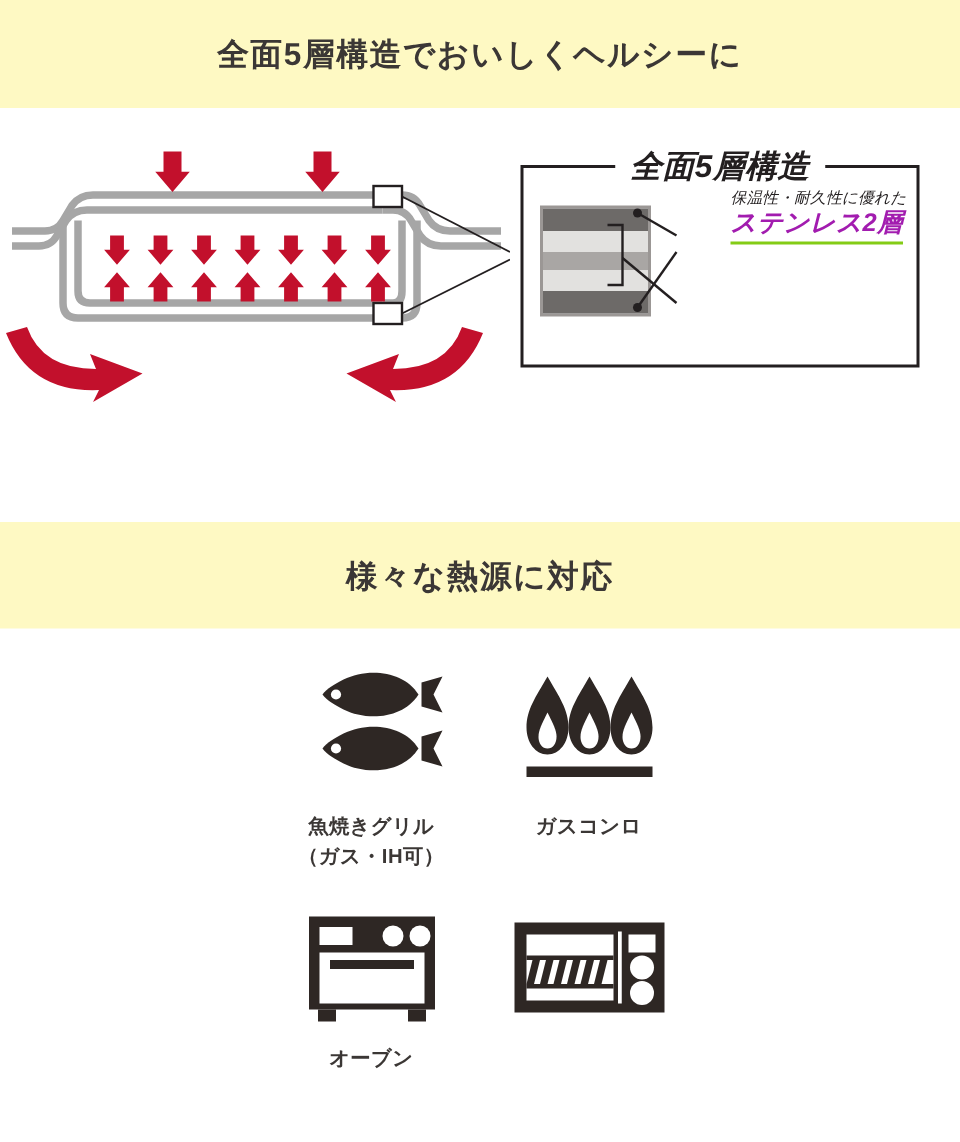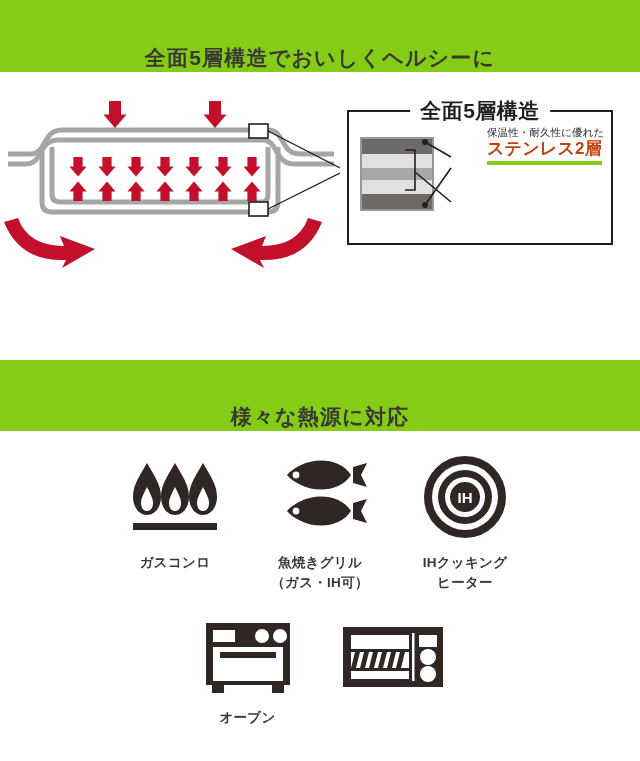--- a/index.html
+++ b/index.html
@@ -12,33 +12,33 @@
     background: #ffffff;
     font-family: "Liberation Sans", "DejaVu Sans", sans-serif;
     color: #3a3634;
     overflow: hidden;
     position: relative;
   }
 
   
   .band {
     width: 640px;
-    background: #84cc16;
+    background: #fef9c3;
     display: flex;
-    align-items: flex-end;
+    align-items: center;
     justify-content: center;
   }
   .band-title {
     font-size: 21px;
     font-weight: bold;
     letter-spacing: 1.2px;
     color: #3b3735;
   }
   #band-structure { height: 72px; }
-  #band-heat { height: 71px; margin-top: 16px; }
+  #band-heat { height: 71px; margin-top: 4px; }
 
   
   .structure-section {
     position: relative;
     width: 640px;
     height: 272px;
   }
 
   
   .pot-area {
@@ -51,20 +51,21 @@
   .pot-svg { display: block; }
 
   
   .callout {
     position: absolute;
     left: 347px;
     top: 25px;
     width: 266px;
     height: 148px;
     box-sizing: border-box;
+    font-style: italic;
   }
   .callout-border {
     position: absolute;
     left: 0;
     top: 13px;
     right: 0;
     bottom: 0;
     border: 2px solid #231f20;
     box-sizing: border-box;
   }
@@ -117,24 +118,24 @@
   .layer-label-sub {
     font-size: 10.5px;
     color: #231f20;
     letter-spacing: 0.1px;
     line-height: 1.25;
     white-space: nowrap;
   }
   .layer-label-main {
     font-size: 17px;
     font-weight: bold;
-    color: #c2410c;
+    color: #a21caf;
     letter-spacing: 0.2px;
     line-height: 1.2;
-    border-bottom: 4px solid #84cc16;
+    border-bottom: 2px solid #84cc16;
     display: inline-block;
     padding-bottom: 1px;
     white-space: nowrap;
   }
 
   
   .leader-svg {
     position: absolute;
     left: 0;
     top: 0;
@@ -300,20 +301,43 @@
 <div class="band" id="band-heat">
   <div class="band-title">様々な熱源に対応</div>
 </div>
 
 <div class="heat-section">
 
   <div class="icon-row" id="icon-row-1">
 
     <div class="icon-cell">
       <div class="icon-box">
+        <svg width="110" height="88" viewBox="0 0 110 88">
+          <g fill="#2e2724">
+            <g>
+              <path d="M 36,12 C 52,4 76,6 86,22 C 76,38 52,40 36,32
+                       C 30,29 25,26 22,22 C 25,18 30,15 36,12 Z"></path>
+              <path d="M 88,14 L 88,30 L 102,34 L 96,22 L 102,10 Z"></path>
+              <circle cx="31" cy="22" r="3.4" fill="#ffffff"></circle>
+            </g>
+            <g transform="translate(0,36)">
+              <path d="M 36,12 C 52,4 76,6 86,22 C 76,38 52,40 36,32
+                       C 30,29 25,26 22,22 C 25,18 30,15 36,12 Z"></path>
+              <path d="M 88,14 L 88,30 L 102,34 L 96,22 L 102,10 Z"></path>
+              <circle cx="31" cy="22" r="3.4" fill="#ffffff"></circle>
+            </g>
+          </g>
+        </svg>
+      </div>
+      <div class="icon-label">魚焼きグリル
+（ガス・IH可）</div>
+    </div>
+
+    <div class="icon-cell">
+      <div class="icon-box">
         <svg width="92" height="84" viewBox="0 0 92 84">
           <g fill="#2e2724">
             <g>
               <path d="M 18,8 C 26,22 32,30 32,42 C 32,52 26,60 18,60
                        C 10,60 4,52 4,42 C 4,30 10,22 18,8 Z"></path>
               <path d="M 18,32 C 22,40 24,44 24,48 C 24,53 21.5,56 18,56
                        C 14.5,56 12,53 12,48 C 12,44 14,40 18,32 Z" fill="#ffffff"></path>
             </g>
             <g transform="translate(28,0)">
               <path d="M 18,8 C 26,22 32,30 32,42 C 32,52 26,60 18,60
@@ -327,59 +351,20 @@
               <path d="M 18,32 C 22,40 24,44 24,48 C 24,53 21.5,56 18,56
                        C 14.5,56 12,53 12,48 C 12,44 14,40 18,32 Z" fill="#ffffff"></path>
             </g>
             <rect x="4" y="68" width="84" height="7"></rect>
           </g>
         </svg>
       </div>
       <div class="icon-label">ガスコンロ</div>
     </div>
 
-    <div class="icon-cell">
-      <div class="icon-box">
-        <svg width="110" height="88" viewBox="0 0 110 88">
-          <g fill="#2e2724">
-            <g>
-              <path d="M 36,12 C 52,4 76,6 86,22 C 76,38 52,40 36,32
-                       C 30,29 25,26 22,22 C 25,18 30,15 36,12 Z"></path>
-              <path d="M 88,14 L 88,30 L 102,34 L 96,22 L 102,10 Z"></path>
-              <circle cx="31" cy="22" r="3.4" fill="#ffffff"></circle>
-            </g>
-            <g transform="translate(0,36)">
-              <path d="M 36,12 C 52,4 76,6 86,22 C 76,38 52,40 36,32
-                       C 30,29 25,26 22,22 C 25,18 30,15 36,12 Z"></path>
-              <path d="M 88,14 L 88,30 L 102,34 L 96,22 L 102,10 Z"></path>
-              <circle cx="31" cy="22" r="3.4" fill="#ffffff"></circle>
-            </g>
-          </g>
-        </svg>
-      </div>
-      <div class="icon-label">魚焼きグリル
-（ガス・IH可）</div>
-    </div>
-
-    <div class="icon-cell">
-      <div class="icon-box">
-        <svg width="86" height="86" viewBox="0 0 86 86">
-          <g>
-            <circle cx="43" cy="43" r="41" fill="#2e2724"></circle>
-            <circle cx="43" cy="43" r="33" fill="#ffffff"></circle>
-            <circle cx="43" cy="43" r="27" fill="#2e2724"></circle>
-            <circle cx="43" cy="43" r="20" fill="#ffffff"></circle>
-            <circle cx="43" cy="43" r="15" fill="#2e2724"></circle>
-          </g>
-          <text x="43" y="49" text-anchor="middle" fill="#ffffff" font-family="'Liberation Sans', sans-serif" font-size="15" font-weight="bold">IH</text>
-        </svg>
-      </div>
-      <div class="icon-label">IHクッキング
-ヒーター</div>
-    </div>
   </div>
 
   <div class="icon-row" id="icon-row-2">
 
     <div class="icon-cell">
       <div class="icon-box">
         <svg width="96" height="76" viewBox="0 0 96 76">
           <g fill="#2e2724">
             <rect x="6" y="4" width="84" height="62"></rect>
             <rect x="13" y="11" width="22" height="12" fill="#ffffff"></rect>

